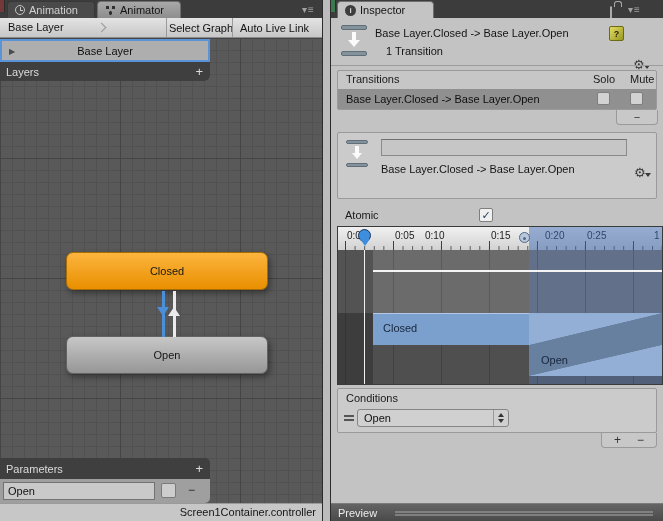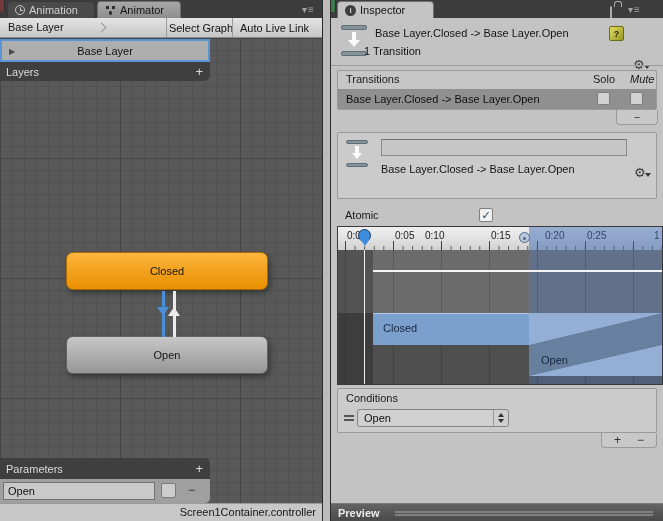--- a/index.html
+++ b/index.html
@@ -197,30 +197,30 @@
   <div class="abs insp-body" style="left:331px;top:18px;width:332px;height:503px;"></div>
 
   
   <div class="abs trans-icon" style="left:341px;top:25px;width:26px;height:31px;">
     <div class="ti-bar" style="top:0;"></div>
     <div class="ti-stem" style="top:7px;"></div>
     <div class="ti-head" style="top:15px;"></div>
     <div class="ti-bar" style="bottom:0;"></div>
   </div>
   <span class="abs" style="left:375px;top:27px;color:#141414;">Base Layer.Closed -&gt; Base Layer.Open</span>
-  <span class="abs" style="left:364px;top:45px;color:#141414;">1 Transition</span>
+  <span class="abs" style="left:386px;top:45px;color:#141414;">1 Transition</span>
   <div class="abs book-icon" style="left:609px;top:26px;">?</div>
   <span class="abs gear" style="left:633px;top:27px;">⚙</span>
   <div class="abs" style="left:331px;top:65px;width:332px;height:1px;background:#9c9c9c;"></div>
 
   
   <div class="abs box" style="left:337px;top:70px;width:320px;height:40px;background:#c6c6c6;">
     <span class="abs" style="left:8px;top:2px;">Transitions</span>
     <span class="abs" style="left:255px;top:2px;">Solo</span>
-    <span class="abs" style="left:292px;top:2px;font-style:italic;">Mute</span>
+    <span class="abs" style="left:292px;top:2px;">Mute</span>
     <div class="abs sel-row" style="left:0;top:18px;width:318px;height:20px;">
       <span>Base Layer.Closed -&gt; Base Layer.Open</span>
       <div class="abs lt-checkbox" style="left:259px;top:3px;width:13px;height:13px;"></div>
       <div class="abs lt-checkbox" style="left:292px;top:3px;width:13px;height:13px;"></div>
     </div>
   </div>
   <div class="abs tail-tab" style="left:616px;top:110px;width:42px;height:15px;">
     <span>−</span>
   </div>
 
@@ -285,17 +285,17 @@
       <span class="dd-arrows"></span>
     </div>
   </div>
   <div class="abs tail-tab" style="left:601px;top:433px;width:56px;height:15px;gap:16px;">
     <span style="font-size:12px;">+</span>
     <span style="font-size:12px;">−</span>
   </div>
 
   
   <div class="abs preview-bar" style="left:331px;top:503px;width:332px;height:18px;">
-    <span class="abs" style="left:7px;top:3px;font-weight:bold;">Preview</span>
+    <span class="abs" style="left:7px;top:3px;font-weight:normal;">Preview</span>
     <div class="abs pv-lines" style="left:64px;right:10px;top:7px;"></div>
   </div>
 
 </div>
 
 </body></html>

